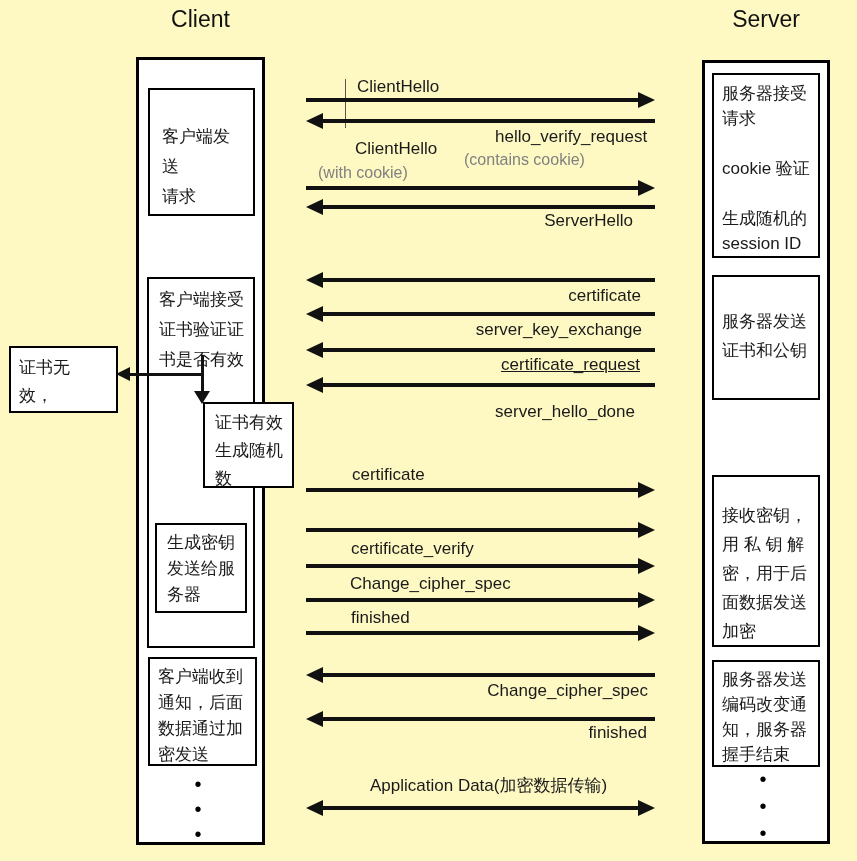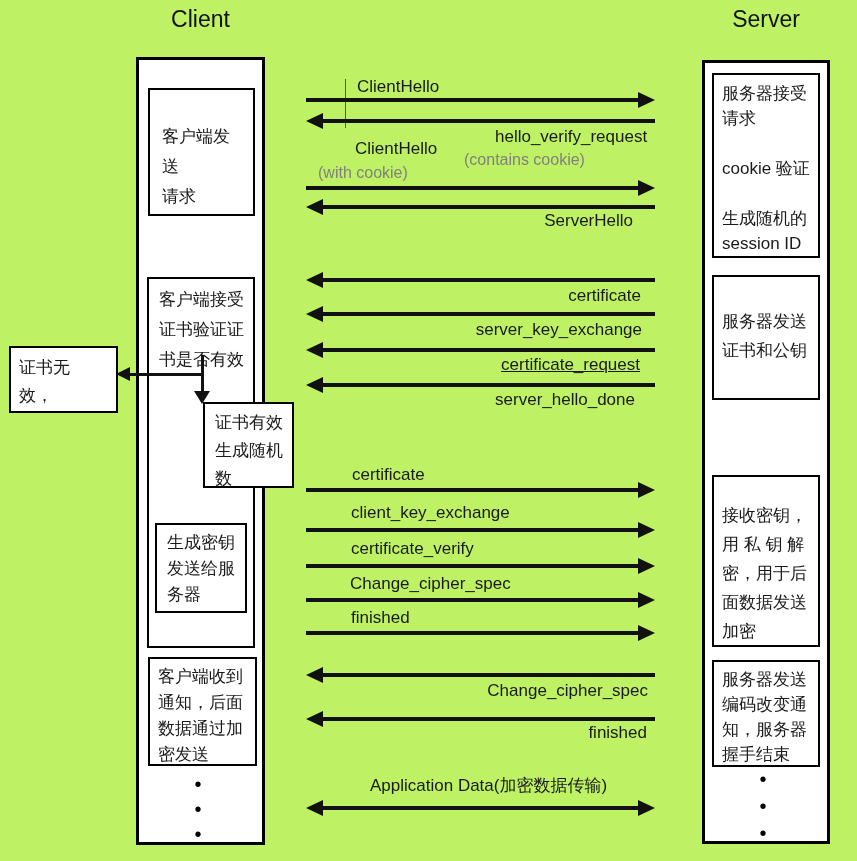--- a/index.html
+++ b/index.html
@@ -1,17 +1,17 @@
 <!DOCTYPE html>
 <html><head>
 <meta charset="utf-8">
 <style>
   html,body{margin:0;padding:0;background:#fff;}
   #canvas{
-    position:relative;width:857px;height:861px;background:#bef264;
+    position:relative;width:857px;height:861px;background:#fef9c3;
     font-family:"Liberation Sans",sans-serif;color:#1a1a1a;overflow:hidden;
   }
   .title{position:absolute;top:6px;font-size:23px;color:#111;text-align:center;}
   .col{position:absolute;border:3px solid #000;background:#fff;box-sizing:border-box;}
   .ibox{
     position:absolute;border:2px solid #000;background:#fff;box-sizing:border-box;
     font-size:17px;white-space:pre-line;overflow:hidden;
   }
   .mlabel{position:absolute;font-size:17px;color:#1a1a1a;white-space:nowrap;margin-left:37px;}
   .msub{position:absolute;font-size:16px;color:#808080;white-space:nowrap;}
@@ -105,24 +105,23 @@
   <div class="msub" style="left:464px;top:151px;text-align:center;">(contains cookie)</div>
 
   <div class="mlabel" style="left:318px;top:139px;">ClientHello</div>
   <div class="msub" style="left:318px;top:164px;">(with cookie)</div>
 
   <div class="mlabel" style="right:224px;top:211px;">ServerHello</div>
 
   <div class="mlabel" style="right:216px;top:286px;">certificate</div>
   <div class="mlabel" style="right:215px;top:320px;">server_key_exchange</div>
   <div class="mlabel" style="right:217px;top:355px;text-decoration:underline;">certificate_request</div>
-  <div class="mlabel" style="right:222px;top:390px;">server_hello_done</div>
+  <div class="mlabel" style="right:222px;top:402px;">server_hello_done</div>
 
   <div class="mlabel" style="left:315px;top:465px;">certificate</div>
-  <div class="mlabel" style="left:314px;top:503px;">client_key_exchange</div>
   <div class="mlabel" style="left:314px;top:539px;">certificate_verify</div>
   <div class="mlabel" style="left:313px;top:574px;">Change_cipher_spec</div>
   <div class="mlabel" style="left:314px;top:608px;">finished</div>
 
   <div class="mlabel" style="right:209px;top:681px;">Change_cipher_spec</div>
   <div class="mlabel" style="right:210px;top:723px;">finished</div>
 
   <div class="mlabel" style="left:333px;top:774px;">Application Data(加密数据传输)</div>
 
   <div class="arrow r" style="top:92px;">

